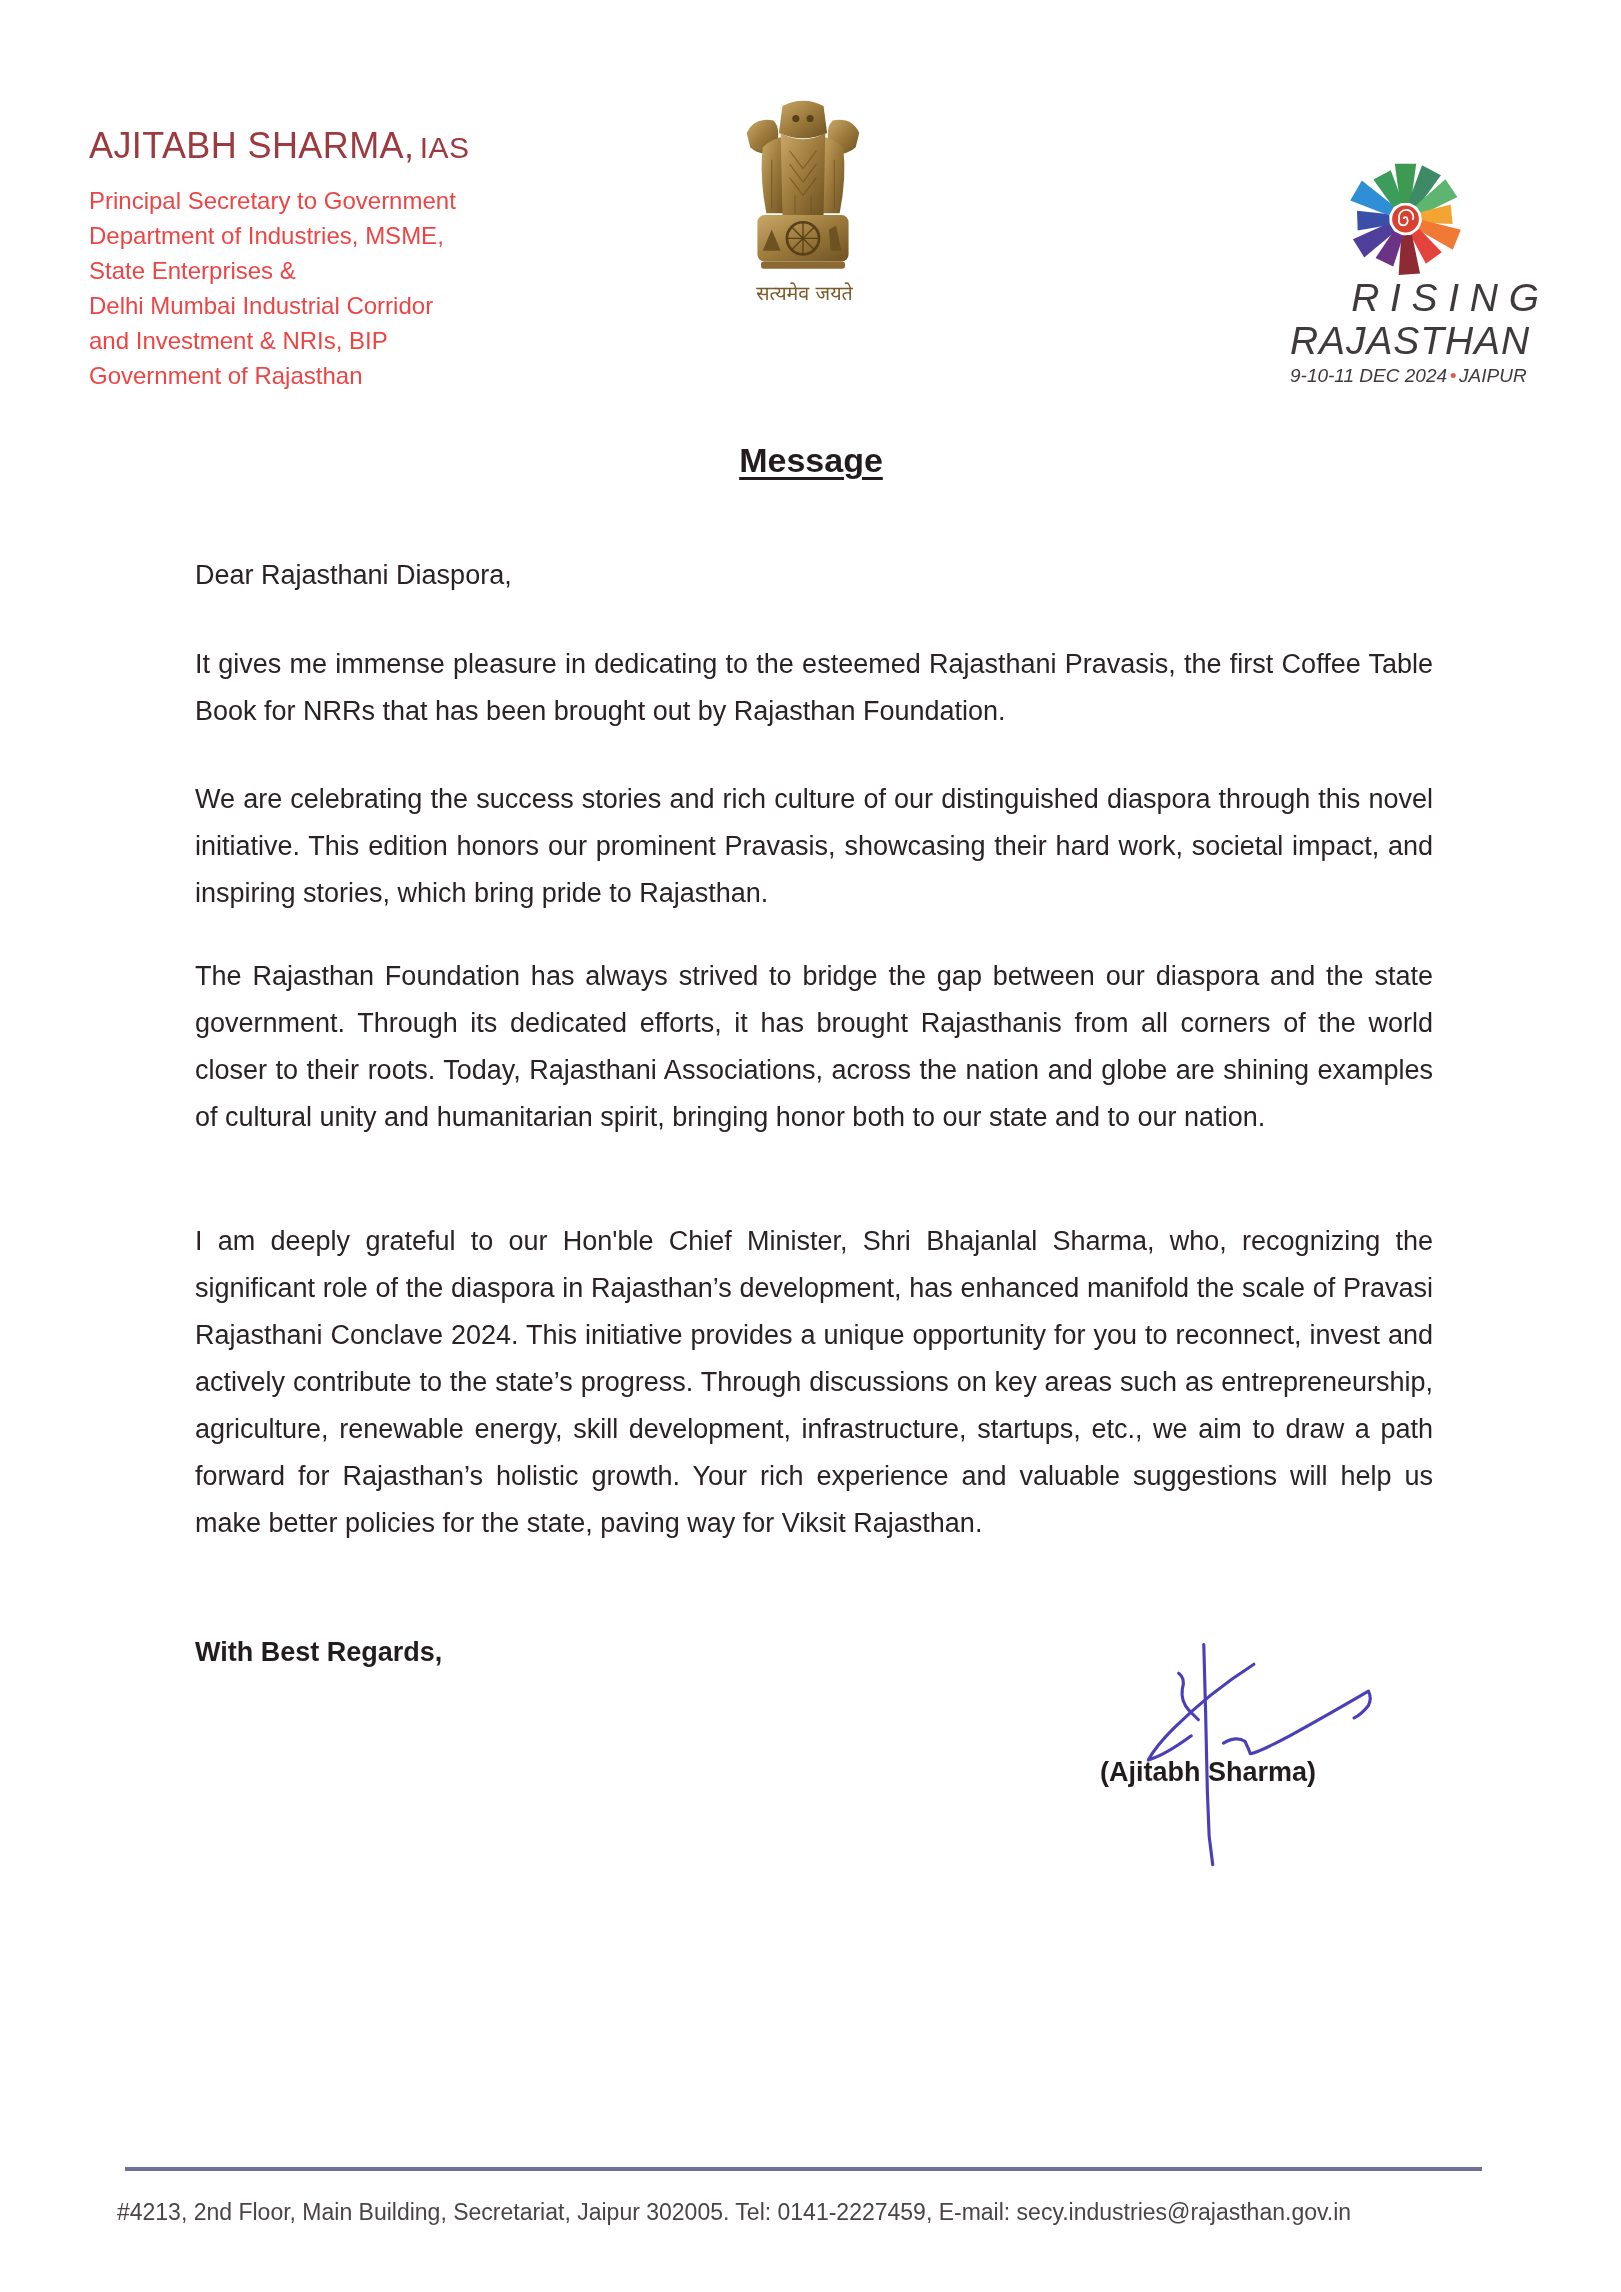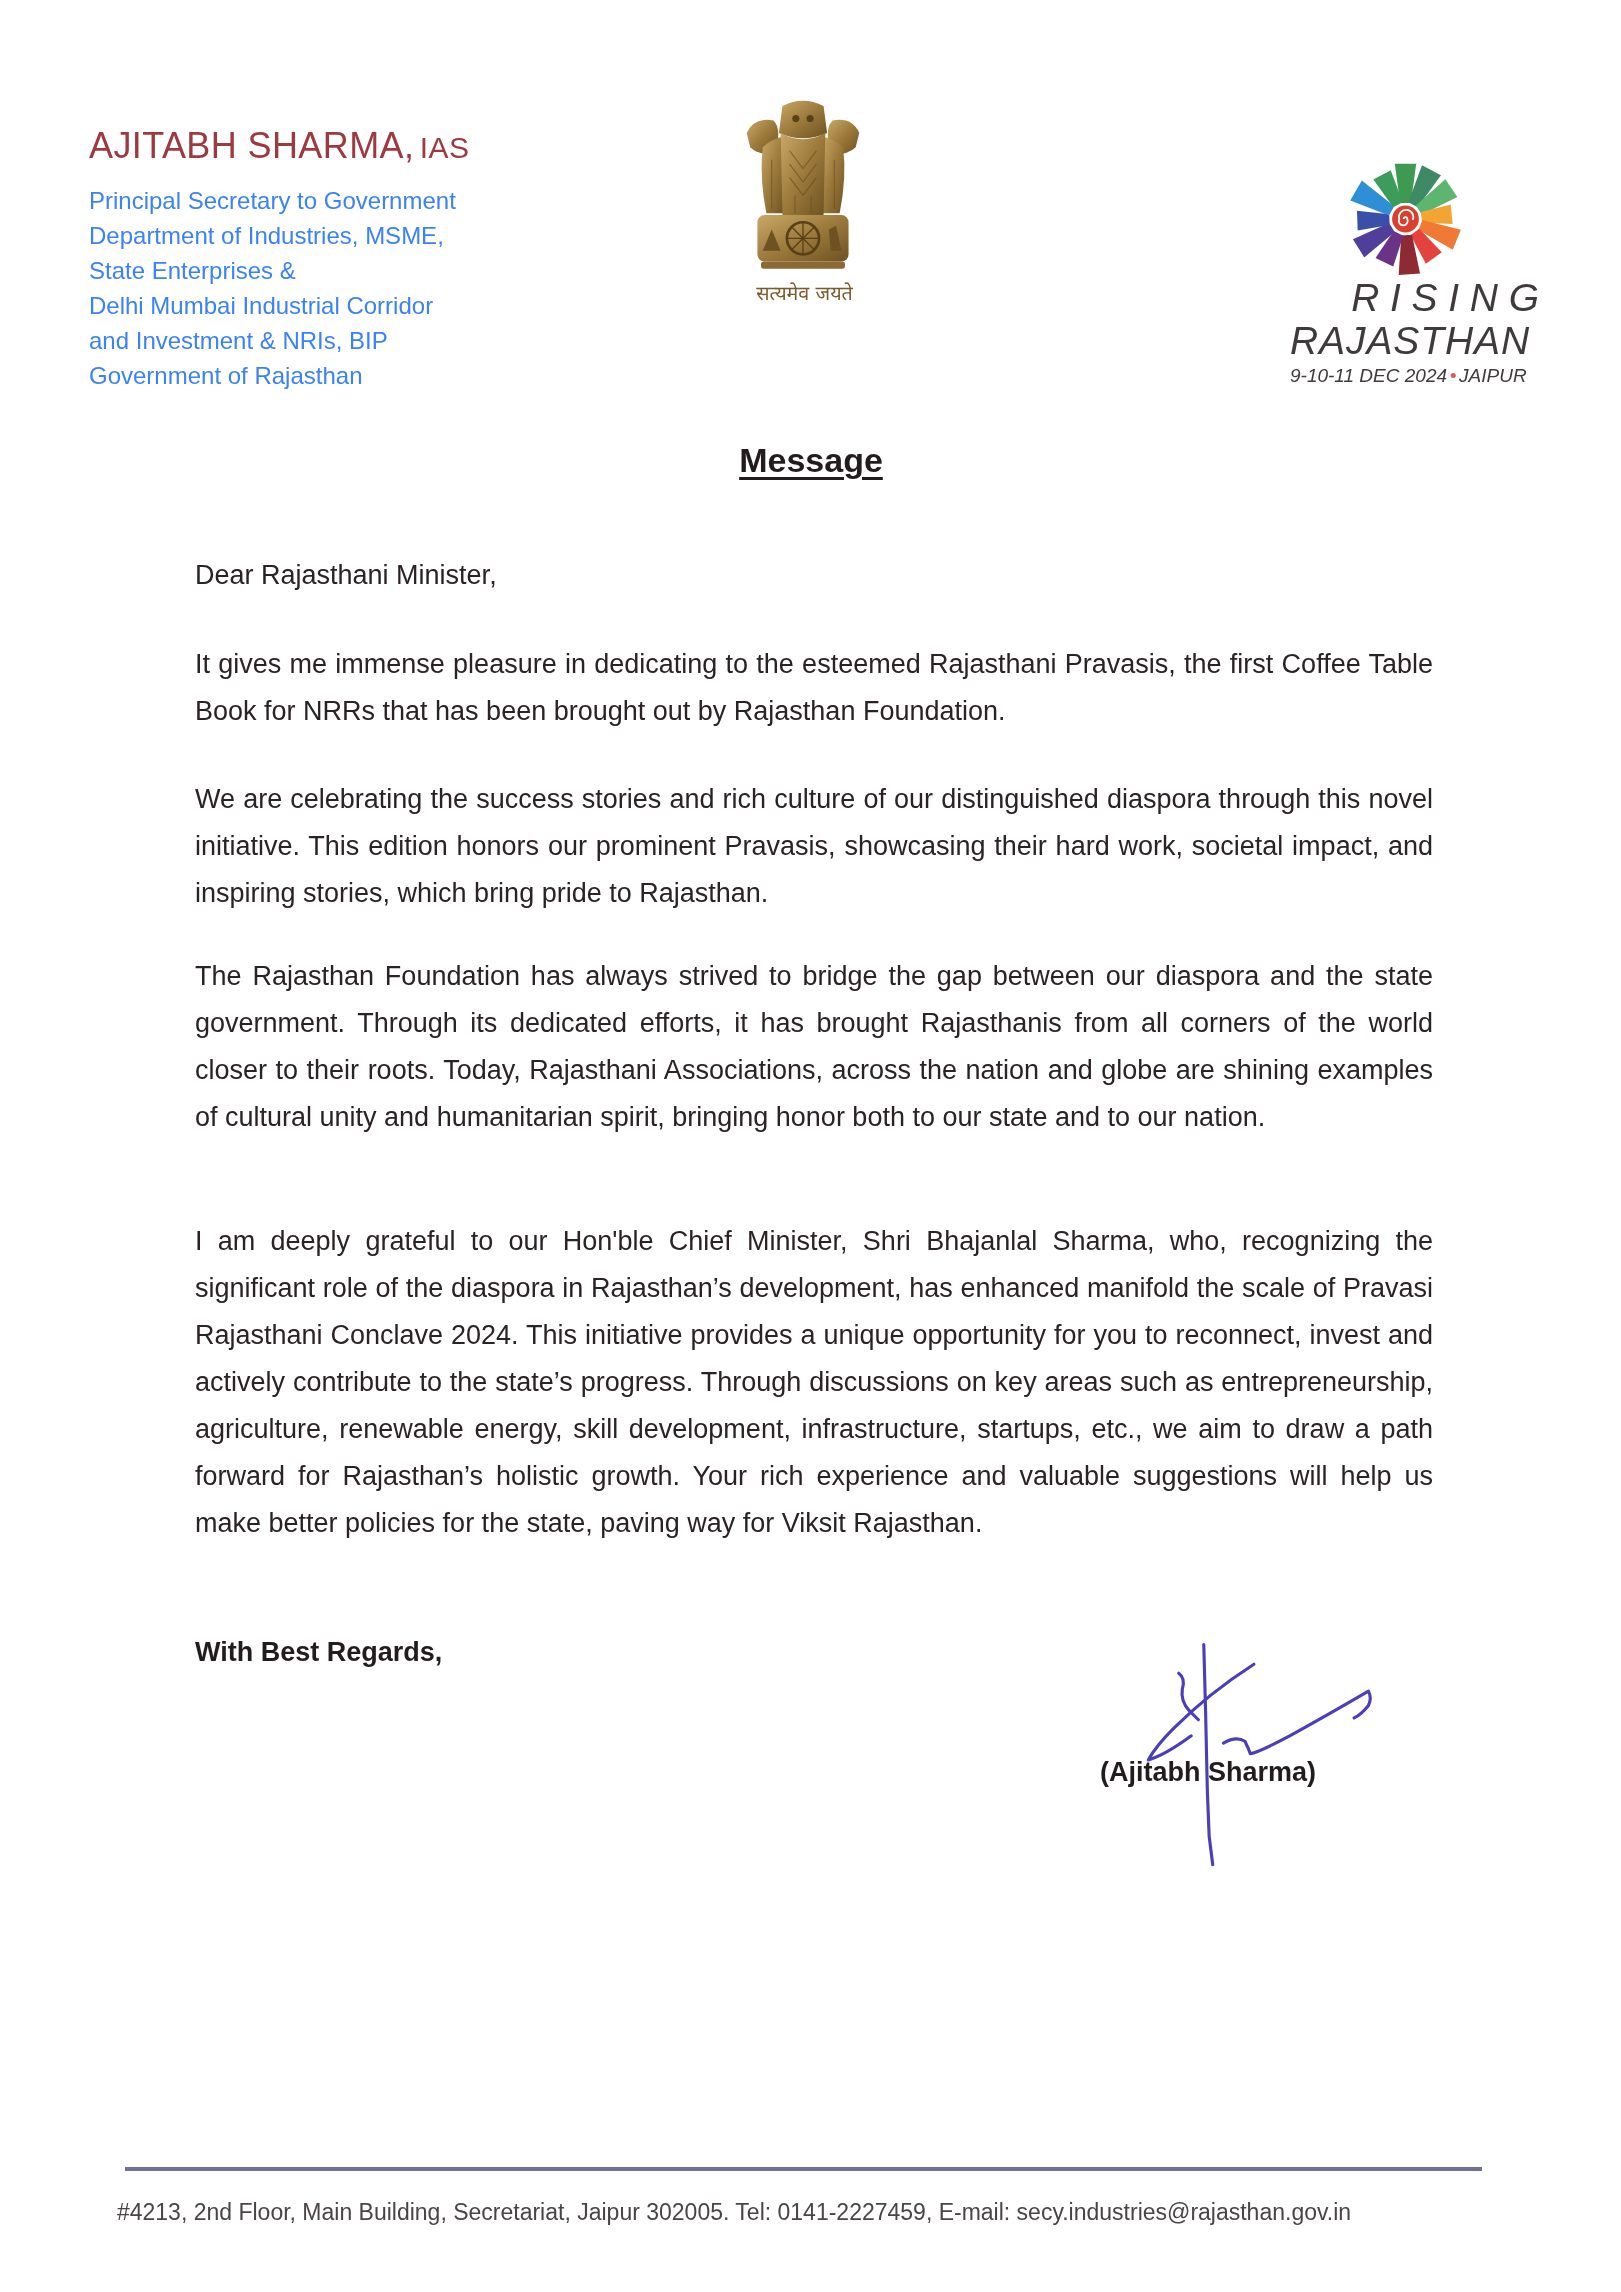--- a/index.html
+++ b/index.html
@@ -6,21 +6,21 @@
     body {
       width: 1622px; height: 2293px; position: relative; overflow: hidden;
       font-family: "Liberation Sans", "DejaVu Sans", sans-serif;
       color: #2a2224;
     }
     .abs { position: absolute; }
 
     
     .name-line { left: 89px; top: 125px; font-size: 36px; color: #9c3a3f; letter-spacing: 0.4px; white-space: nowrap; }
     .name-line .suffix { font-size: 30px; margin-left: 5.4px; }
-    .designation { left: 89px; top: 183px; font-size: 24px; line-height: 35px; color: #3b82f6; }
+    .designation { left: 89px; top: 183px; font-size: 24px; line-height: 35px; color: #ef4444; }
     .designation div { white-space: nowrap; }
 
     
     .emblem { left: 736px; top: 97px; width: 134px; height: 215px; }
     .motto { left: 724px; top: 279px; width: 161px; text-align: center; font-size: 19.7px; color: #7a5a2a; font-family: "DejaVu Sans", sans-serif; }
 
     
     .rr-logo { left: 1343px; top: 161px; width: 125px; height: 116px; }
     .rr-rising { left: 1334px; top: 276px; width: 233px; text-align: center; font-size: 39px; font-style: italic; letter-spacing: 10.7px; color: #3f3a3c; }
     .rr-rajasthan { left: 1290px; top: 319px; width: 233px; text-align: center; font-size: 39px; font-style: italic; letter-spacing: 0.9px; color: #3f3a3c; }
@@ -134,21 +134,21 @@
 <div class="abs rr-rising">RISING</div>
 <div class="abs rr-rajasthan">RAJASTHAN</div>
 <div class="abs rr-date">
   <span>9-10-11 DEC 2024</span><span class="dot">•</span><span>JAIPUR</span>
 </div>
 
 <div class="abs msg-title">
   <span>Message</span>
 </div>
 
-<div class="abs body-text greeting">Dear Rajasthani Minister,</div>
+<div class="abs body-text greeting">Dear Rajasthani Diaspora,</div>
 <div class="abs body-text p1">It gives me immense pleasure in dedicating to the esteemed Rajasthani Pravasis, the first Coffee Table Book for NRRs that has been brought out by Rajasthan Foundation.</div>
 <div class="abs body-text p2">We are celebrating the success stories and rich culture of our distinguished diaspora through this novel initiative. This edition honors our prominent Pravasis, showcasing their hard work, societal impact, and inspiring stories, which bring pride to Rajasthan.</div>
 <div class="abs body-text p3">The Rajasthan Foundation has always strived to bridge the gap between our diaspora and the state government. Through its dedicated efforts, it has brought Rajasthanis from all corners of the world closer to their roots. Today, Rajasthani Associations, across the nation and globe are shining examples of cultural unity and humanitarian spirit, bringing honor both to our state and to our nation.</div>
 <div class="abs body-text p4">I am deeply grateful to our Hon'ble Chief Minister, Shri Bhajanlal Sharma, who, recognizing the significant role of the diaspora in Rajasthan’s development, has enhanced manifold the scale of Pravasi Rajasthani Conclave 2024. This initiative provides a unique opportunity for you to reconnect, invest and actively contribute to the state’s progress. Through discussions on key areas such as entrepreneurship, agriculture, renewable energy, skill development, infrastructure, startups, etc., we aim to draw a path forward for Rajasthan’s holistic growth. Your rich experience and valuable suggestions will help us make better policies for the state, paving way for Viksit Rajasthan.</div>
 
 <div class="abs closing">With Best Regards,</div>
 
 <div class="abs signature">
   <svg width="358" height="269" viewBox="0 0 400 300" fill="none" stroke="#4a3fb8" stroke-width="3.5" stroke-linecap="round" stroke-linejoin="round">
     <path d="M164 16 L166 90 L168 180 L170 230 L174 262"></path>

